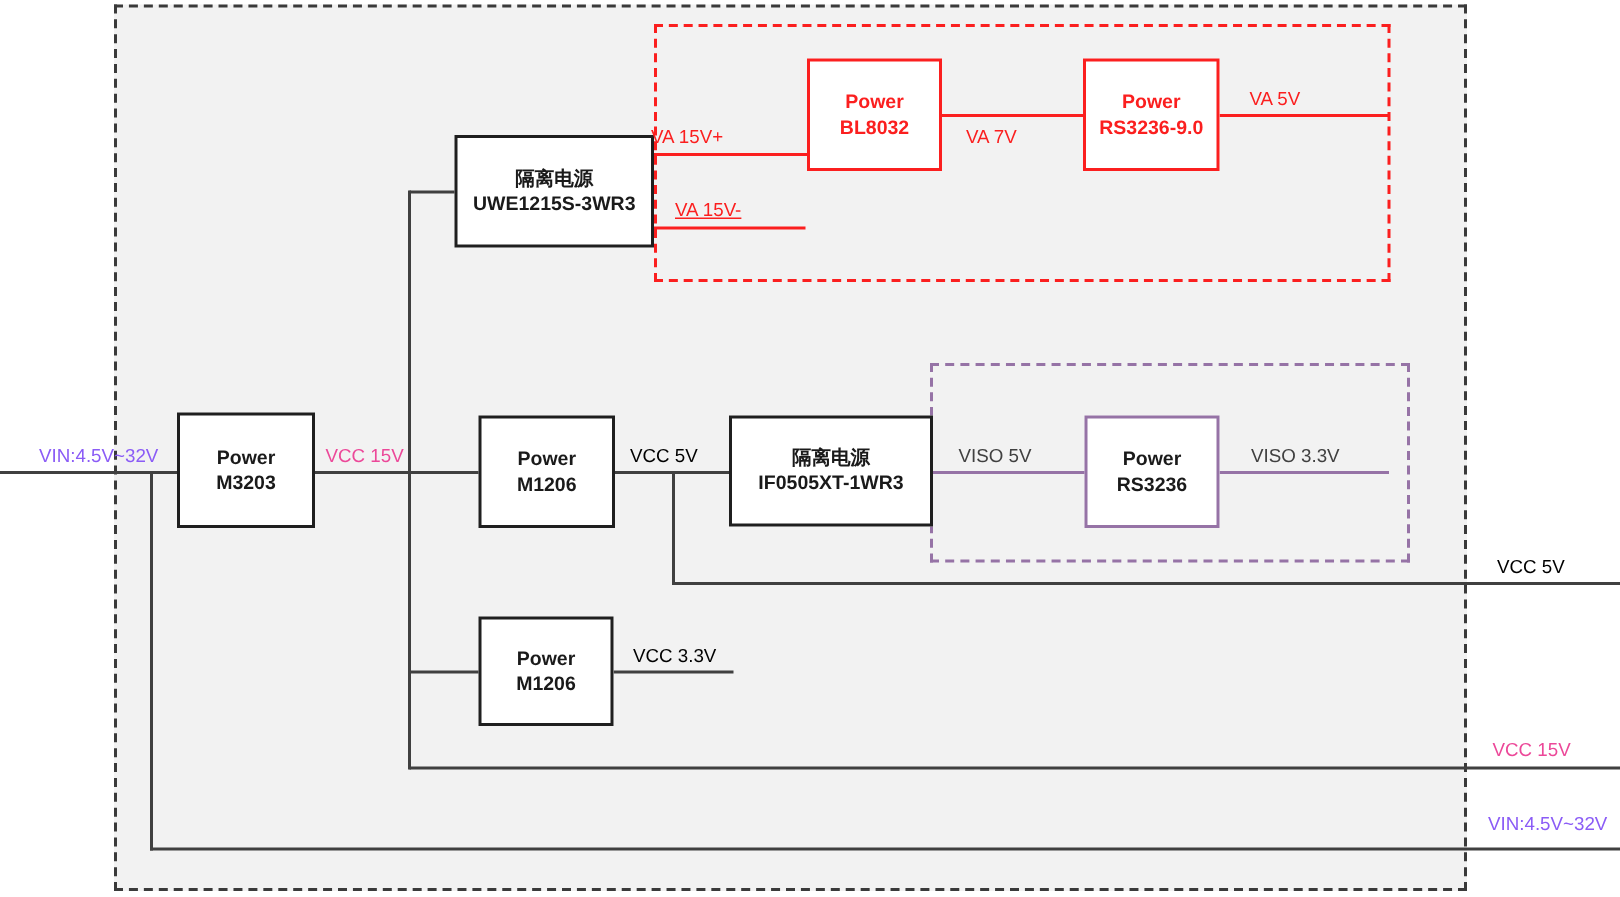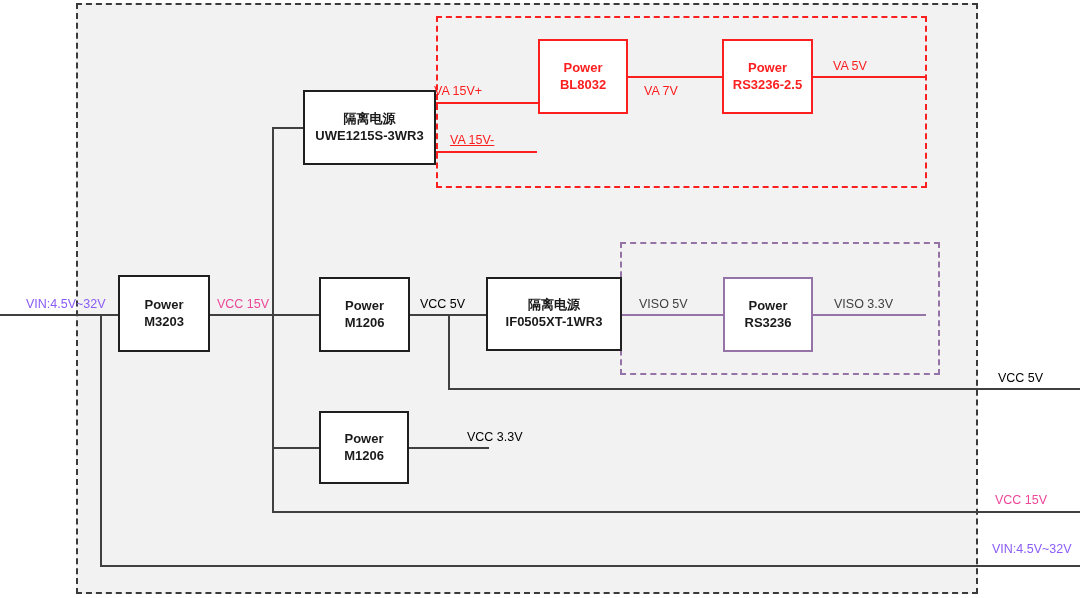--- a/index.html
+++ b/index.html
@@ -72,21 +72,21 @@
   <div class="blk dark" style="left:303px;top:90px;width:133px;height:75px;">
     <span>隔离电源</span>
     <span>UWE1215S-3WR3</span>
   </div>
   <div class="blk redbox" style="left:538px;top:39px;width:90px;height:75px;">
     <span>Power</span>
     <span>BL8032</span>
   </div>
   <div class="blk redbox" style="left:722px;top:39px;width:91px;height:75px;">
     <span>Power</span>
-    <span>RS3236-2.5</span>
+    <span>RS3236-9.0</span>
   </div>
   <div class="blk dark" style="left:319px;top:277px;width:91px;height:75px;">
     <span>Power</span>
     <span>M1206</span>
   </div>
   <div class="blk dark" style="left:486px;top:277px;width:136px;height:74px;">
     <span>隔离电源</span>
     <span>IF0505XT-1WR3</span>
   </div>
   <div class="blk purplebox" style="left:723px;top:277px;width:90px;height:75px;">
@@ -100,18 +100,18 @@
 
   <div class="net" style="left:26px;top:297px;">VIN:4.5V~32V</div>
   <div class="net orange" style="left:217px;top:297px;">VCC 15V</div>
   <div class="net green" style="left:420px;top:297px;">VCC 5V</div>
   <div class="net red" style="left:434px;top:84px;">VA 15V+</div>
   <div class="net red" style="left:450px;top:133px;text-decoration:underline;">VA 15V-</div>
   <div class="net red" style="left:644px;top:59px;margin-top:25px;">VA 7V</div>
   <div class="net red" style="left:833px;top:59px;">VA 5V</div>
   <div class="net purple" style="left:639px;top:297px;">VISO 5V</div>
   <div class="net purple" style="left:834px;top:297px;">VISO 3.3V</div>
-  <div class="net green" style="left:422px;top:430px;margin-left:45px;">VCC 3.3V</div>
+  <div class="net green" style="left:422px;top:430px;">VCC 3.3V</div>
   <div class="net green" style="left:998px;top:371px;">VCC 5V</div>
   <div class="net orange" style="left:995px;top:493px;">VCC 15V</div>
   <div class="net" style="left:992px;top:542px;">VIN:4.5V~32V</div>
 
 </div>
 
 </body></html>

